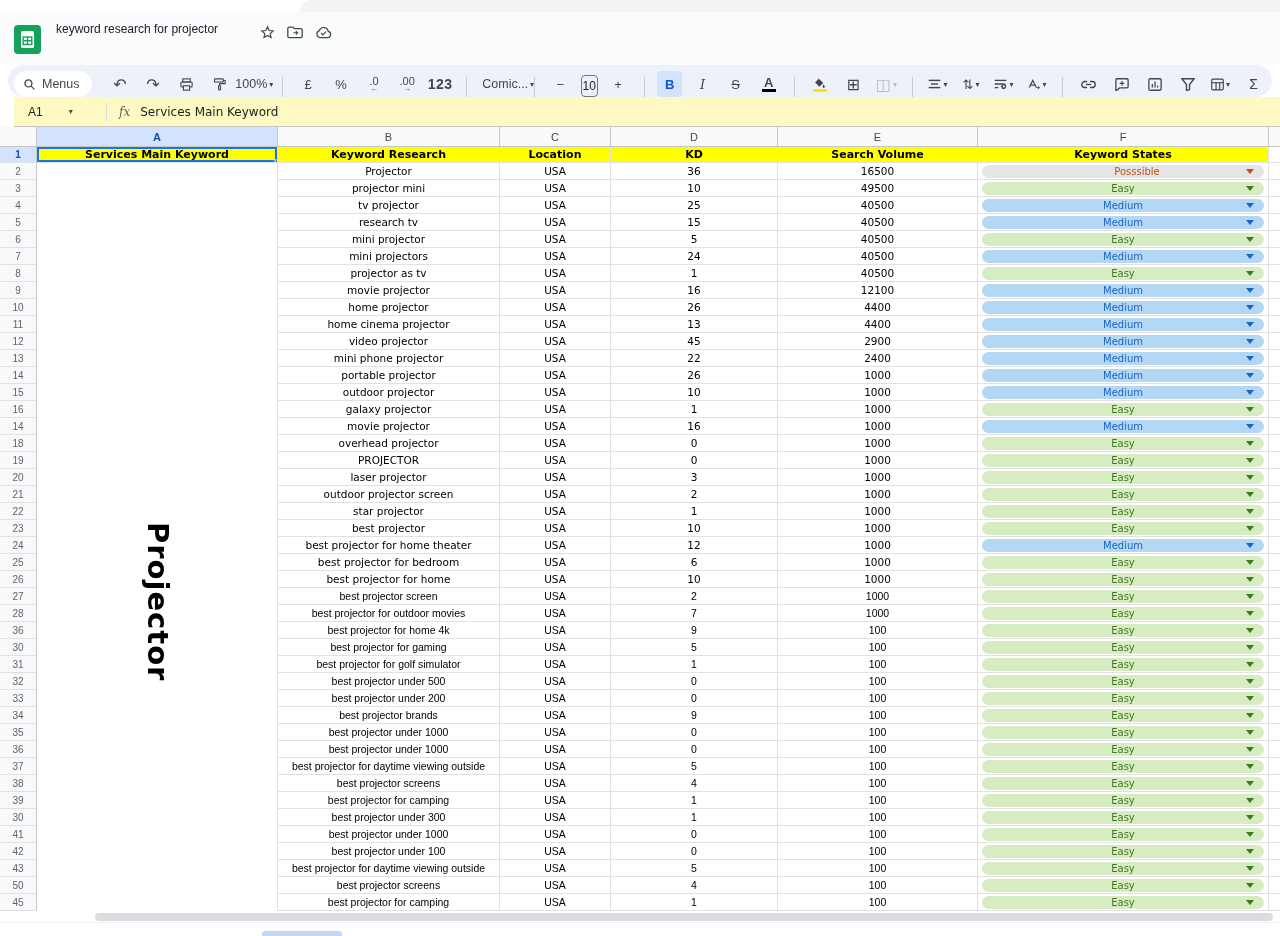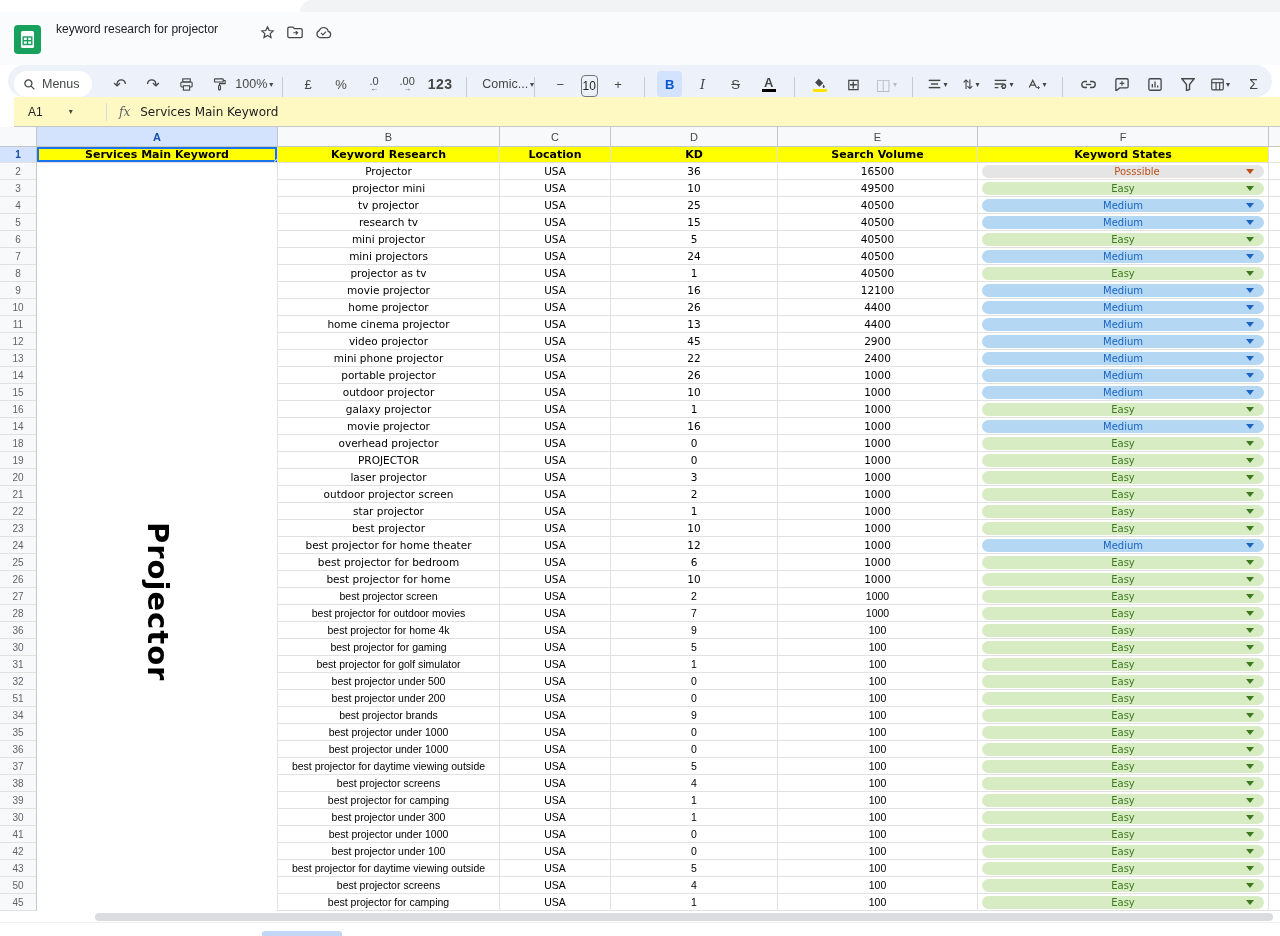--- a/index.html
+++ b/index.html
@@ -668,21 +668,21 @@
           <div class="cell cellline c-b plain">best projector under 500</div>
           <div class="cell cellline c-c plain">USA</div>
           <div class="cell cellline c-d plain">0</div>
           <div class="cell cellline c-e plain">100</div>
           <div class="cell c-f">
             <span class="pill" style="background: rgb(216, 236, 196); color: rgb(60, 122, 30);">Easy<span class="pill-caret"></span></span>
           </div>
           <div class="cell c-g"></div>
         </div>
         <div class="row">
-          <div class="gut c-gut">51</div>
+          <div class="gut c-gut">33</div>
           <div class="cell c-a mergedA"></div>
           <div class="cell cellline c-b plain">best projector under 200</div>
           <div class="cell cellline c-c plain">USA</div>
           <div class="cell cellline c-d plain">0</div>
           <div class="cell cellline c-e plain">100</div>
           <div class="cell c-f">
             <span class="pill" style="background: rgb(216, 236, 196); color: rgb(60, 122, 30);">Easy<span class="pill-caret"></span></span>
           </div>
           <div class="cell c-g"></div>
         </div>

